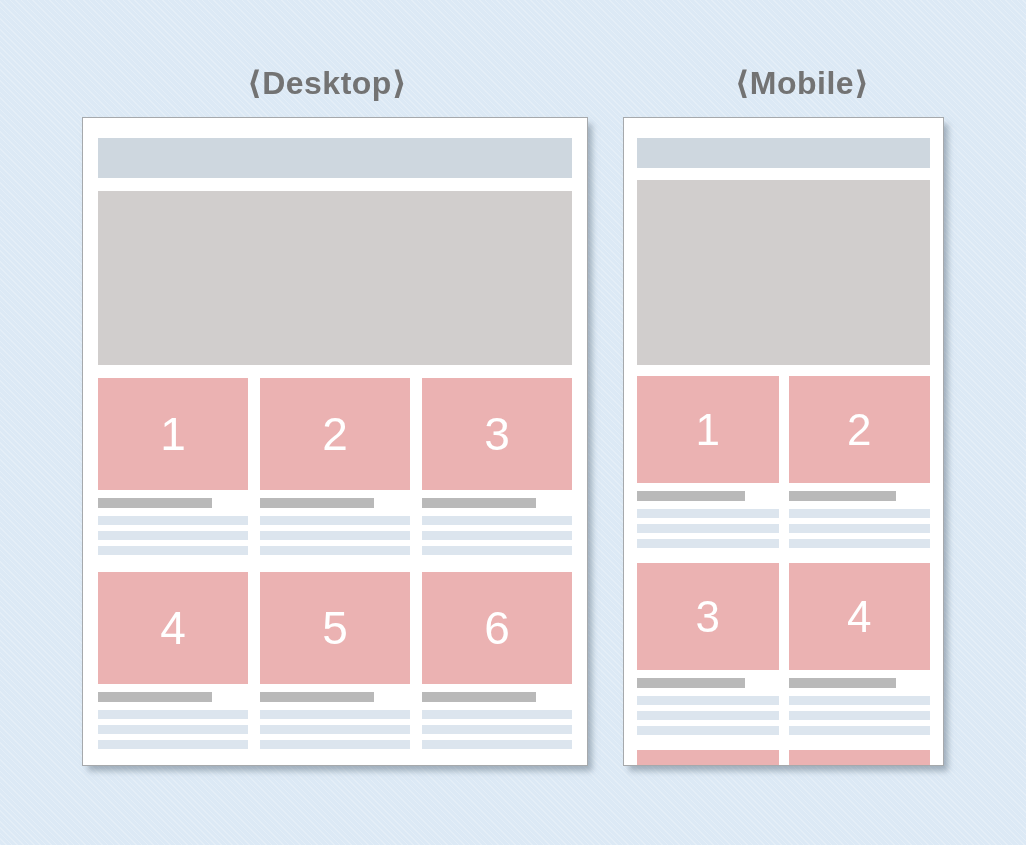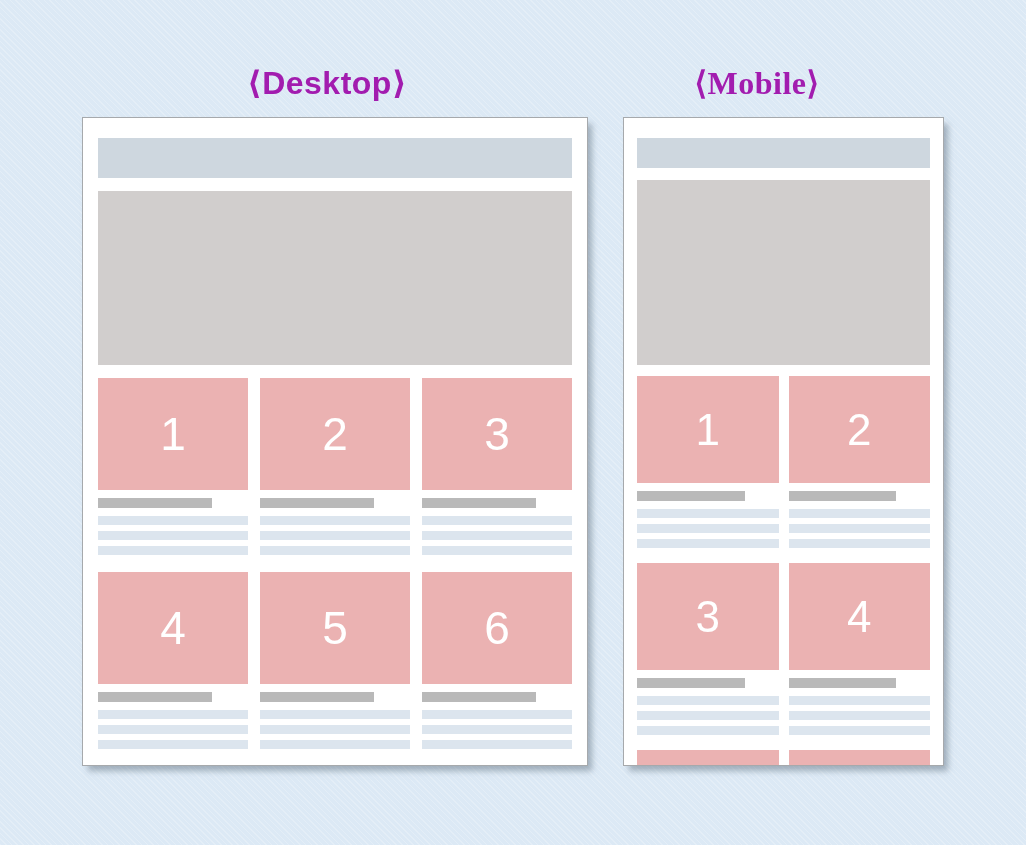--- a/index.html
+++ b/index.html
@@ -7,25 +7,25 @@
     width:1026px;height:845px;
     font-family:"Liberation Sans","DejaVu Sans",sans-serif;
     background-color:#dce9f5;
     background-image:repeating-linear-gradient(45deg, rgba(255,255,255,0.22) 0px, rgba(255,255,255,0.22) 1px, transparent 1px, transparent 4px);
     position:relative;overflow:hidden;
   }
   .canvas{position:absolute;inset:0;}
 
   .wf-label{
     position:absolute;top:64px;transform:translateX(-50%);
-    font-size:32px;font-weight:bold;color:#a21caf;letter-spacing:0.5px;
+    font-size:32px;font-weight:bold;color:#737373;letter-spacing:0.5px;
     white-space:nowrap;
   }
   .wf-label.desktop{left:327px;}
-  .wf-label.mobile{left:757px;font-family:Liberation Serif, serif;}
+  .wf-label.mobile{left:802px;}
 
   .frame{
     position:absolute;top:117px;box-sizing:border-box;
     background:#ffffff;border:1.5px solid #a6a9ac;
     box-shadow:5px 6px 6px -1px rgba(110,125,140,0.55);
     overflow:hidden;
   }
   .frame.desktop{left:82px;width:506px;height:649px;padding:20px 15px 16px 15px;}
   .frame.mobile{left:623px;width:321px;height:649px;padding:20px 13px 0 13px;}
 

